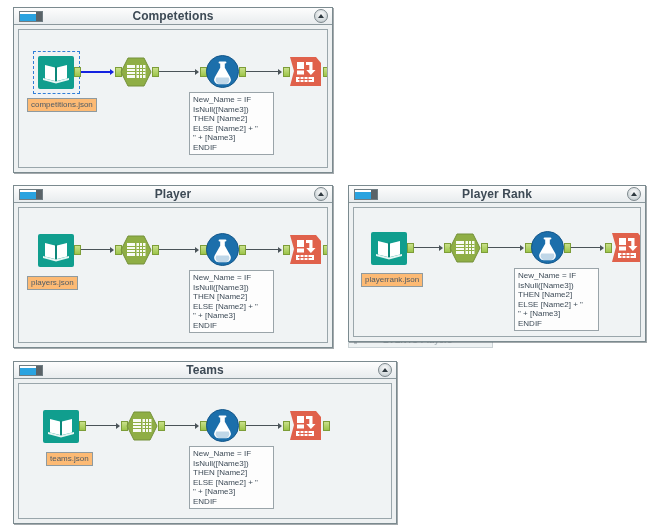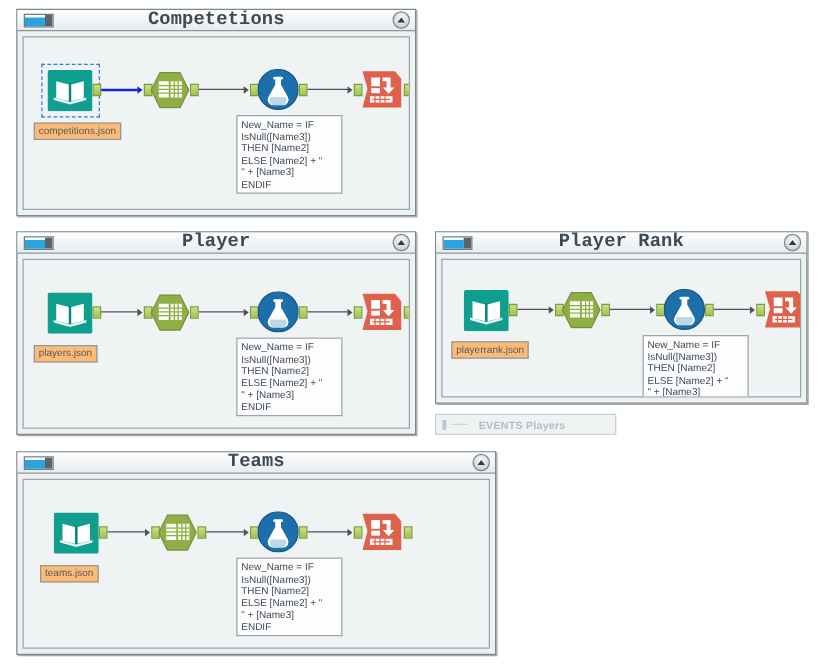--- a/index.html
+++ b/index.html
@@ -23,27 +23,26 @@
   .win-title{
     position:relative;
     height:17px;
     background:linear-gradient(#fdfdfd,#e8ecee);
     border-bottom:1px solid #8b989d;
     box-sizing:border-box;
   }
   .win-title .ttl{
     position:absolute;left:0;right:0;top:2px;
     text-align:center;
-    font-size:15px;
+    font-size:12px;
     font-weight:bold;
     color:#3d4a55;
     letter-spacing:.1px;
     line-height:12px;
     pointer-events:none;
-    font-family:Liberation Mono, monospace;
   }
   
   .win-ico{
     position:absolute;left:5px;top:3px;
     width:24px;height:11px;
     background:#ffffff;
     border:1px solid #6f7c82;
     box-sizing:border-box;
     overflow:hidden;
     display:flex;
@@ -336,21 +335,21 @@
 " + [Name3]
 ENDIF</div>
   </div>
 </div>
 
 <div class="ghost" style="left:348px;top:331px;width:145px;height:17px;">
   <span class="gico"></span>
   <span class="gtxt">EVENTS Players</span>
 </div>
 
-<div class="win" style="left:348px;top:185px;width:298px;height:138px;">
+<div class="win" style="left:348px;top:185px;width:298px;height:157px;">
   <div class="win-title">
     <span class="win-ico">
         <i class="blue"></i>
         <i class="grey"></i>
       </span>
     <span class="ttl">Player Rank</span>
     <span class="win-btn"></span>
   </div>
   <div class="canvas">
 
@@ -505,21 +504,21 @@
         <g stroke="#e0614b" stroke-width="1">
           <line x1="9" y1="23.5" x2="23" y2="23.5"></line>
           <line x1="11" y1="21" x2="11" y2="26"></line>
           <line x1="15" y1="21" x2="15" y2="26"></line>
           <line x1="19" y1="21" x2="19" y2="26"></line>
         </g>
       </svg>
     </div>
     <div class="anchor" style="left:304px;top:37px;"></div>
 
-    <div class="lbl" style="left:13px;top:68px;">teams.json</div>
+    <div class="lbl" style="left:27px;top:68px;">teams.json</div>
     <div class="anno" style="left:170px;top:62px;width:85px;height:63px;">New_Name = IF
 IsNull([Name3])
 THEN [Name2]
 ELSE [Name2] + "
 " + [Name3]
 ENDIF</div>
   </div>
 </div>
 
 </body></html>

